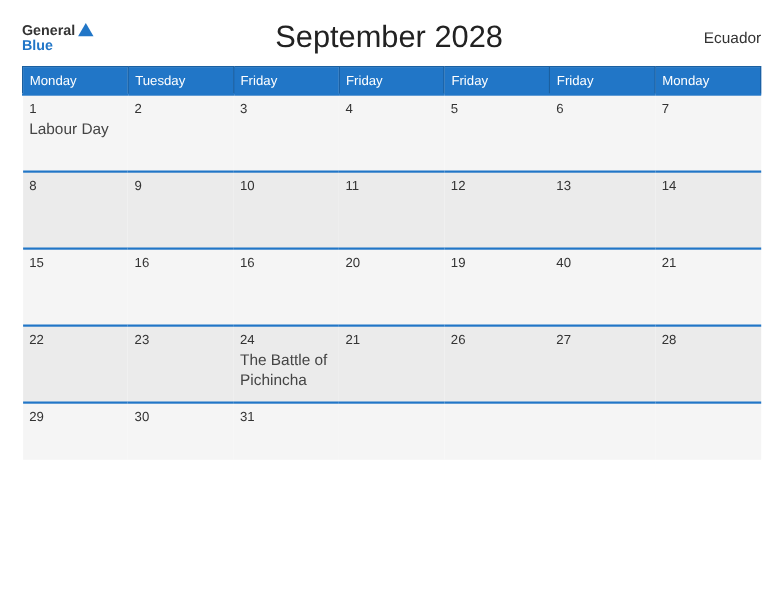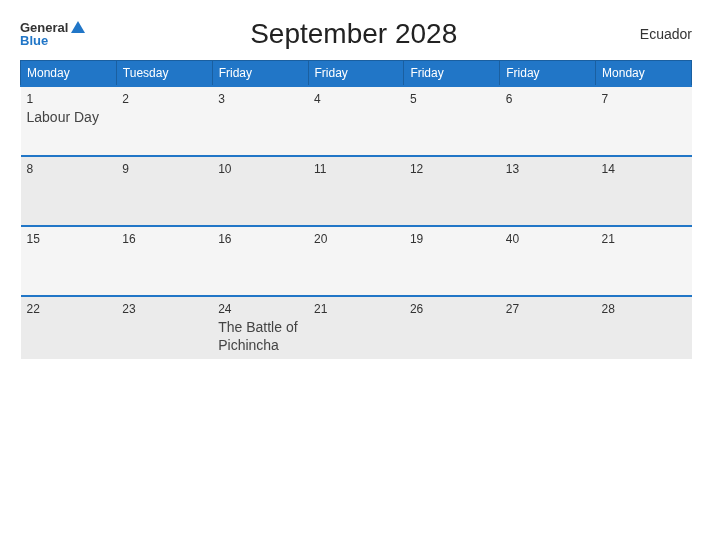--- a/index.html
+++ b/index.html
@@ -226,15 +226,30 @@
           <td>
             <span class="day-number">26</span>
           </td>
           <td>
             <span class="day-number">27</span>
           </td>
           <td>
             <span class="day-number">28</span>
           </td>
         </tr>
+        <tr>
+          <td>
+            <span class="day-number">29</span>
+          </td>
+          <td>
+            <span class="day-number">30</span>
+          </td>
+          <td>
+            <span class="day-number">31</span>
+          </td>
+          <td></td>
+          <td></td>
+          <td></td>
+          <td></td>
+        </tr>
       </tbody>
   </table>
 </div>
 
 </body></html>

